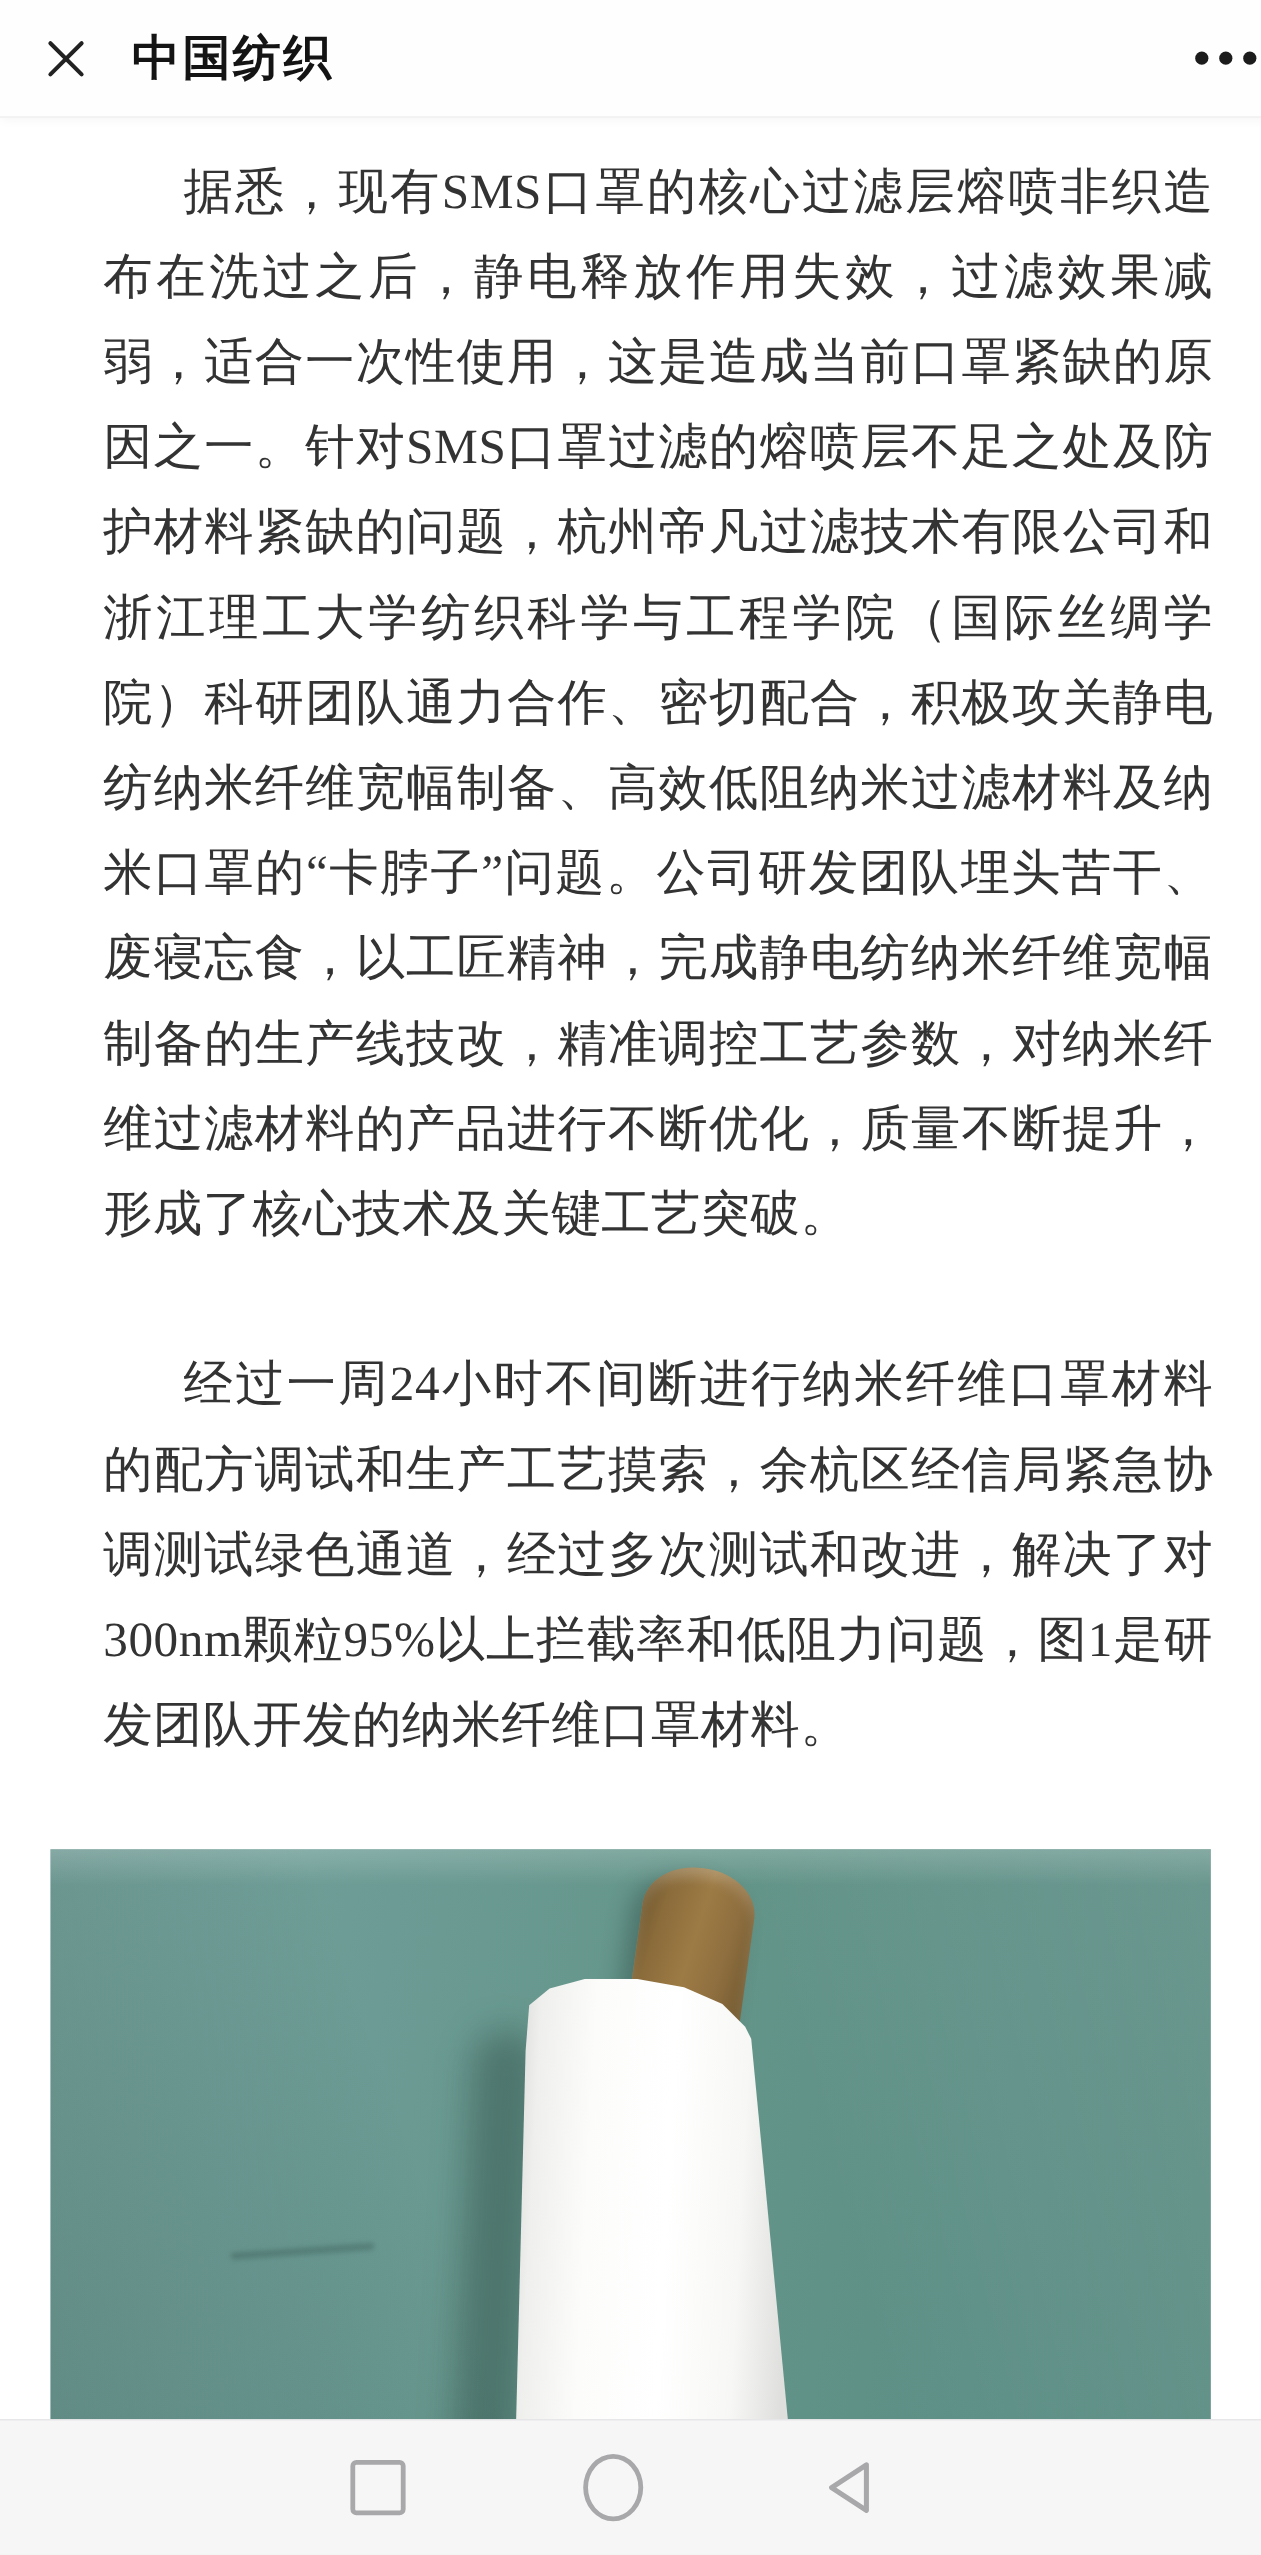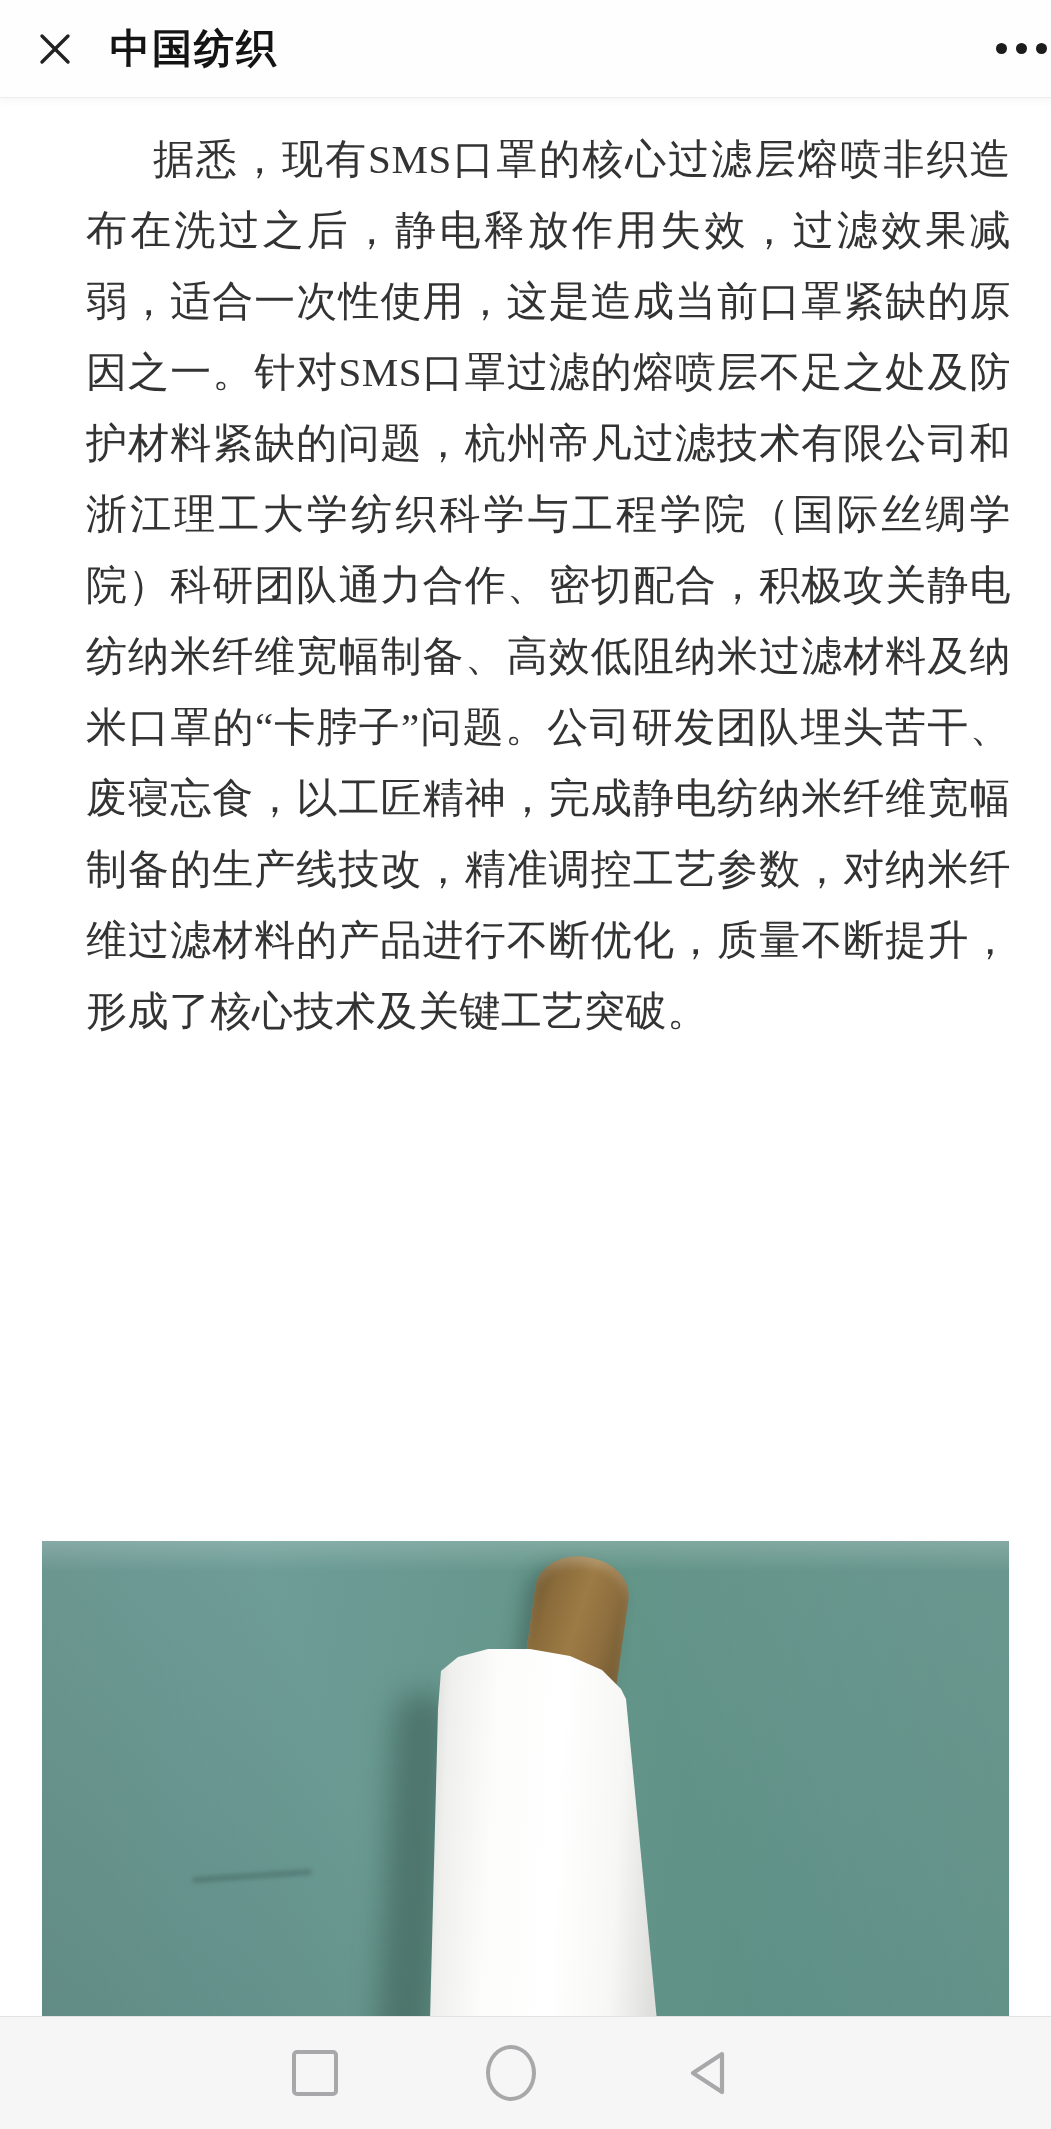--- a/index.html
+++ b/index.html
@@ -92,20 +92,21 @@
     <h1 class="page-title">中国纺织</h1>
     <button class="icon-btn more-btn">
       <span class="dot"></span>
       <span class="dot"></span>
       <span class="dot"></span>
     </button>
   </header>
 
   <main class="article">
     <p>据悉，现有SMS口罩的核心过滤层熔喷非织造布在洗过之后，静电释放作用失效，过滤效果减弱，适合一次性使用，这是造成当前口罩紧缺的原因之一。针对SMS口罩过滤的熔喷层不足之处及防护材料紧缺的问题，杭州帝凡过滤技术有限公司和浙江理工大学纺织科学与工程学院（国际丝绸学院）科研团队通力合作、密切配合，积极攻关静电纺纳米纤维宽幅制备、高效低阻纳米过滤材料及纳米口罩的“卡脖子”问题。公司研发团队埋头苦干、废寝忘食，以工匠精神，完成静电纺纳米纤维宽幅制备的生产线技改，精准调控工艺参数，对纳米纤维过滤材料的产品进行不断优化，质量不断提升，形成了核心技术及关键工艺突破。</p>
+    <p>经过一周24小时不间断进行纳米纤维口罩材料的配方调试和生产工艺摸索，余杭区经信局紧急协调测试绿色通道，经过多次测试和改进，解决了对300nm颗粒95%以上拦截率和低阻力问题，图1是研发团队开发的纳米纤维口罩材料。</p>
   </main>
 
   <figure class="figure">
     <div class="roll-shadow"></div>
     <div class="core"></div>
     <div class="roll"></div>
     <div class="scratch"></div>
     <div class="glare"></div>
   </figure>
 

